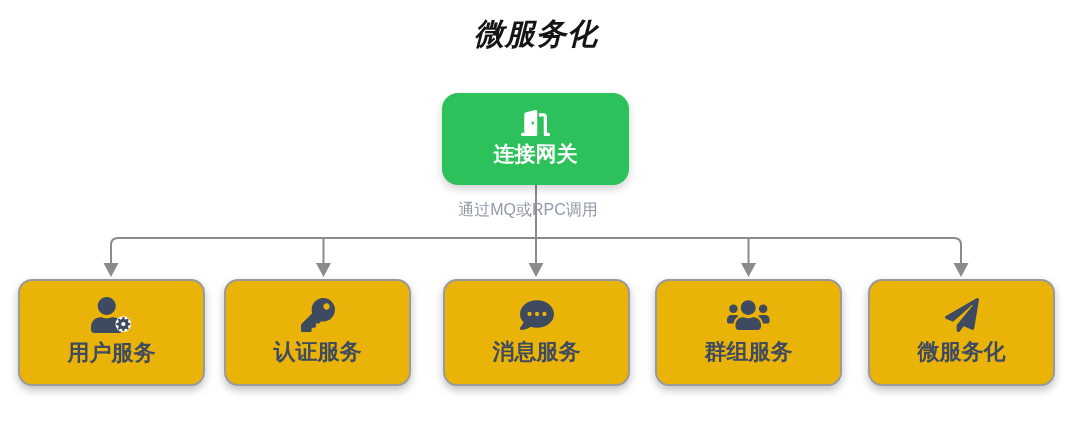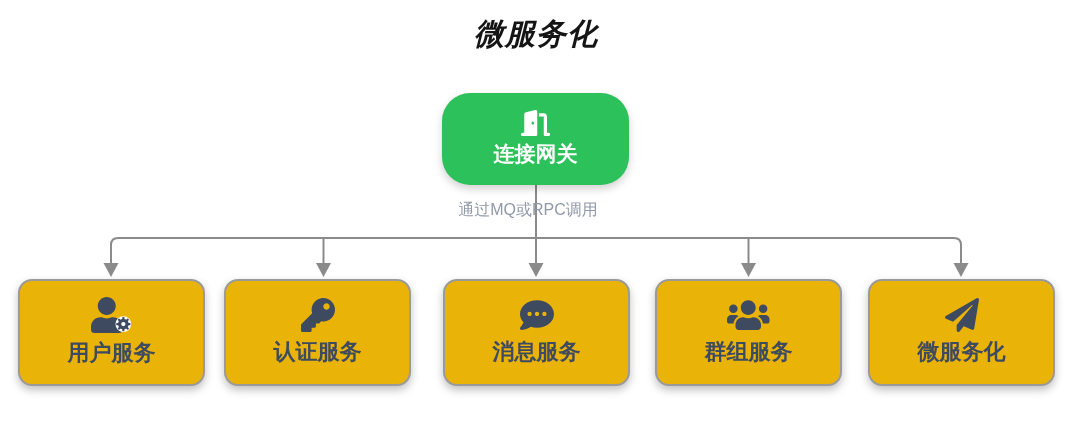--- a/index.html
+++ b/index.html
@@ -12,21 +12,21 @@
     position:absolute;left:0;top:14px;width:1072px;text-align:center;
     font-size:30px;font-weight:700;color:var(--title-text,#151515);
     letter-spacing:1px;
     font-style:italic;
   }
   .connector{position:absolute;left:0;top:0;width:1080px;height:438px;z-index:0;}
   .connector path{stroke:var(--connector-gray,#8b8b8b);stroke-width:2;fill:none;}
   .connector polygon{fill:var(--connector-gray,#8b8b8b);}
   .gateway{
     position:absolute;left:442px;top:93px;width:187px;height:92px;
-    background:var(--gateway-green,#2dc15b);border-radius:28px;
+    background:var(--gateway-green,#2dc15b);border-radius:16px;
     box-shadow:0 4px 8px rgba(0,0,0,0.18);
     display:flex;flex-direction:column;align-items:center;justify-content:center;
     gap:4px;color:#fff;z-index:2;
   }
   .gateway-label{font-size:21px;font-weight:700;}
   .caption{
     position:absolute;left:328px;top:200px;width:400px;text-align:center;
     font-size:16px;color:var(--caption-text,#9199a8);z-index:1;
   }
   .service-box{

